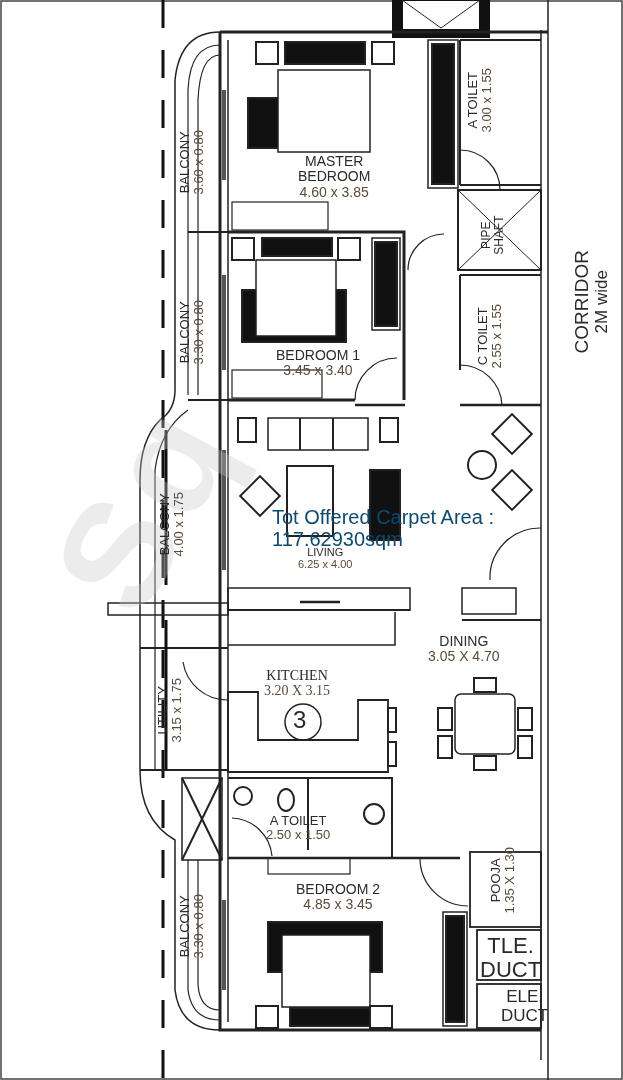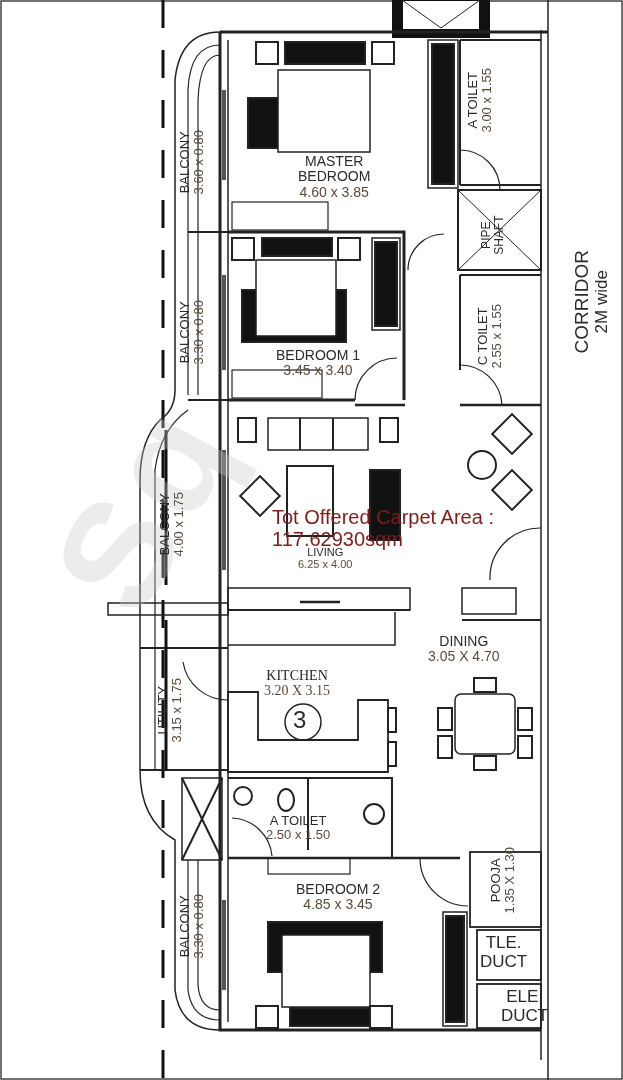--- a/index.html
+++ b/index.html
@@ -2,21 +2,21 @@
 <html><head>
 <meta charset="utf-8">
 <style>
   html,body{margin:0;padding:0;background:#fff;}
   body{width:623px;height:1080px;overflow:hidden;position:relative;font-family:"Liberation Sans",sans-serif;}
   #plan{position:absolute;left:0;top:0;width:623px;height:1080px;}
   .lbl{position:absolute;color:#2a2a2a;font-family:"Liberation Sans",sans-serif;line-height:1.1;text-align:center;white-space:nowrap;}
   .v{transform:rotate(-90deg);transform-origin:center center;}
   .sm{font-size:13px;}
   .md{font-size:14px;}
-  .big{font-size:20px;color:#7f1d1d;}
+  .big{font-size:20px;color:#0c4a6e;}
   .dim{color:#5a4a3a;}
   .wm{position:absolute;color:rgba(200,200,200,0.35);font-size:150px;font-weight:bold;transform:rotate(-62deg);left:40px;top:420px;letter-spacing:8px;}
 </style>
 </head>
 <body>
 
 <svg id="plan" viewBox="0 0 623 1080" xmlns="http://www.w3.org/2000/svg">
   <g fill="none" stroke="#222" stroke-width="2">
 
     <rect x="1" y="1" width="621" height="1078" stroke="#444" stroke-width="1.5"></rect>
@@ -243,21 +243,21 @@
 <div class="lbl sm v" style="left:160px;top:912px;">
   <div>BALCONY</div>
   <div class="dim">3.30 x 0.80</div>
 </div>
 
 <div class="lbl sm v" style="left:470px;top:866px;">
   <div>POOJA</div>
   <div class="dim">1.35 X 1.30</div>
 </div>
 
-<div class="lbl" style="left:480px;top:934px;font-size:17px;">
+<div class="lbl" style="left:480px;top:934px;font-size:22px;">
   <div>TLE.</div>
   <div>DUCT</div>
 </div>
 
 <div class="lbl" style="left:480px;top:988px;font-size:17px;margin-left:21px;">
   <div>ELE.</div>
   <div>DUCT</div>
 </div>
 
 </body></html>

